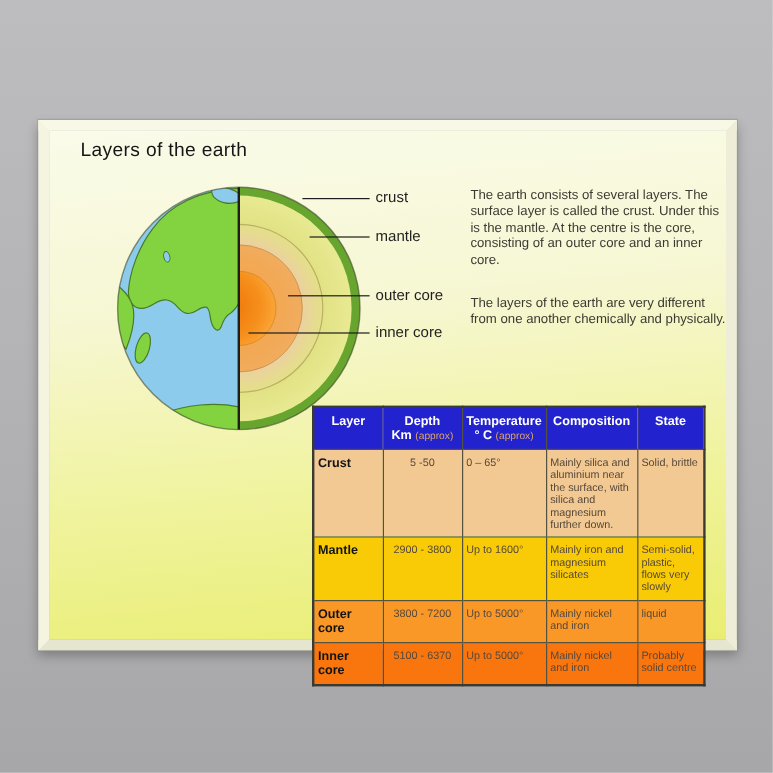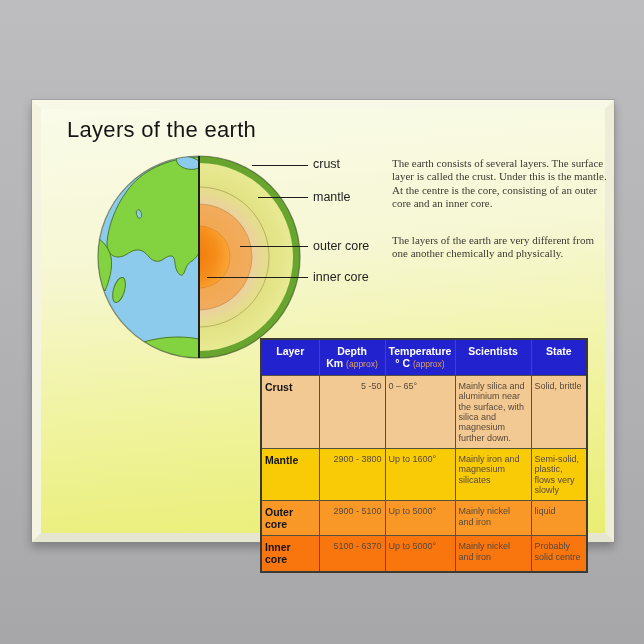--- a/index.html
+++ b/index.html
@@ -13,27 +13,27 @@
     position:absolute;left:32px;top:100px;width:582px;height:442px;
     box-sizing:border-box;
     border:9px solid;
     border-color:#f8f8e6 #ededd8 #e6e6d0 #f4f4e0;
     box-shadow:0 0 0 1px rgba(140,140,135,.45), 0 5px 9px rgba(0,0,0,.28);
     background:linear-gradient(175deg,#fafbe9 0%,#f6f7d2 35%,#f0f39d 68%,#e9ee72 100%);
   }
   .poster-inner{position:absolute;inset:0;}
   .title{
     position:absolute;left:26px;top:8px;margin:0;
-    font-size:22px;font-weight:400;letter-spacing:.3px;color:#161616;
+    font-size:16px;font-weight:400;letter-spacing:.3px;color:#161616;
   }
   .earth-svg{position:absolute;left:56px;top:46px;width:204px;height:204px;}
   .leader{position:absolute;height:0;border-top:1.5px solid #1d1d1d;}
   .dlabel{position:absolute;font-size:12.5px;color:#1f1f1f;white-space:nowrap;}
   .textblock{position:absolute;color:#3b3b33;font-size:11px;line-height:1.22;}
-  .textblock p{margin:0;font-family:Liberation Serif, serif;}
+  .textblock p{margin:0;}
   .tb-right{left:351px;top:48px;width:216px;}
   .tb-right p + p{margin-top:23px;}
   .tb-left{left:21px;top:262px;width:204px;}
   .tb-left p + p{margin-top:11px;}
 
   table.layers{
     position:absolute;left:219px;top:229px;width:326px;height:175px;
     border-collapse:collapse;table-layout:fixed;
     border:2px solid #3a3a32;
     font-size:9px;color:#57493b;
@@ -41,21 +41,21 @@
   table.layers th, table.layers td{
     border:1px solid #55513f;vertical-align:top;padding:5px 3px;
     overflow:hidden;line-height:1.15;
   }
   thead th{
     color:#ffffff;font-size:10.5px;font-weight:bold;text-align:center;
     padding-top:2px;line-height:1.15;
   }
   .approx-note{font-weight:normal;font-size:8.5px;}
   td.c-layer{font-size:10.5px;font-weight:bold;color:#141414;padding-left:4px;padding-top:2px;}
-  td.c-depth{text-align:right;padding-top:3px;margin-left:24px;}
+  td.c-depth{text-align:center;padding-top:3px;margin-left:24px;}
   td.c-temp{padding-left:4px;padding-top:3px;margin-top:22px;}
   td.c-comp, td.c-state{padding-top:3px;}
 </style>
 </head>
 <body>
 
 <div class="stage">
   <div class="poster">
     <div class="poster-inner">
 
@@ -141,21 +141,21 @@
               <span>Depth</span><br>
               <span>Km</span>
               <span class="approx-note" style="color: rgb(223, 164, 99);">(approx)</span>
             </th>
             <th style="background: rgb(34, 34, 207);">
               <span>Temperature</span><br>
               <span>° C</span>
               <span class="approx-note" style="color: rgb(223, 164, 99);">(approx)</span>
             </th>
             <th style="background: rgb(34, 34, 207);">
-              <span>Scientists</span>
+              <span>Composition</span>
             </th>
             <th style="background: rgb(34, 34, 207); margin-left: 40px;">
               <span>State</span>
             </th>
           </tr>
         </thead>
         <tbody>
           <tr style="height: 63px; background: rgb(243, 201, 147);">
             <td class="c-layer">Crust</td>
             <td class="c-depth">5 -50</td>
@@ -165,21 +165,21 @@
           </tr>
           <tr style="height: 41px; background: rgb(248, 203, 6);">
             <td class="c-layer">Mantle</td>
             <td class="c-depth">2900 - 3800</td>
             <td class="c-temp">Up to 1600°</td>
             <td class="c-comp">Mainly iron and magnesium silicates</td>
             <td class="c-state">Semi-solid, plastic, flows very slowly</td>
           </tr>
           <tr style="height: 22px; background: rgb(250, 152, 39);">
             <td class="c-layer">Outer core</td>
-            <td class="c-depth">2900 - 5100</td>
+            <td class="c-depth">3800 - 7200</td>
             <td class="c-temp">Up to 5000°</td>
             <td class="c-comp">Mainly nickel and iron</td>
             <td class="c-state">liquid</td>
           </tr>
           <tr style="height: 23px; background: rgb(249, 117, 14);">
             <td class="c-layer">Inner core</td>
             <td class="c-depth">5100 - 6370</td>
             <td class="c-temp">Up to 5000°</td>
             <td class="c-comp">Mainly nickel and iron</td>
             <td class="c-state">Probably solid centre</td>

